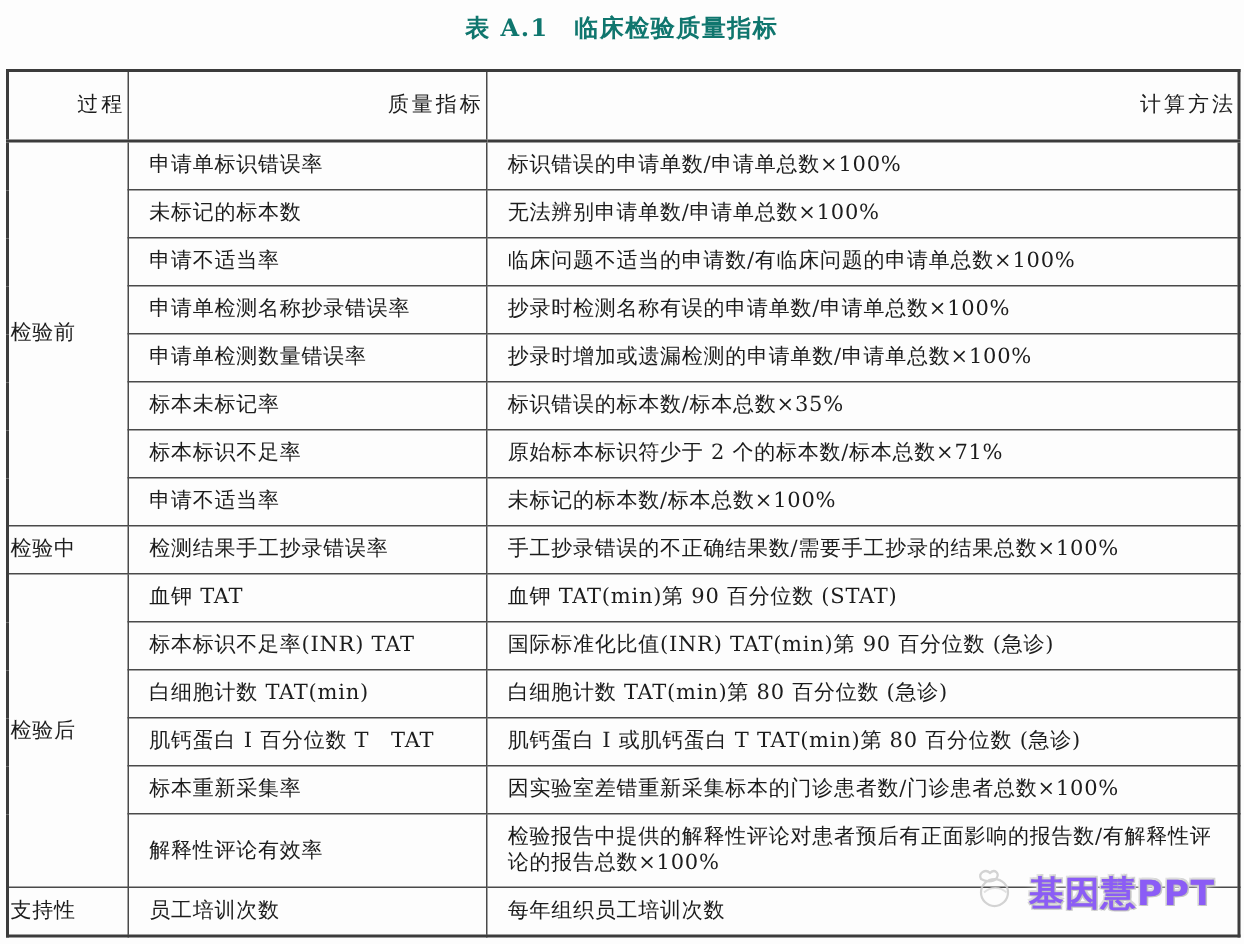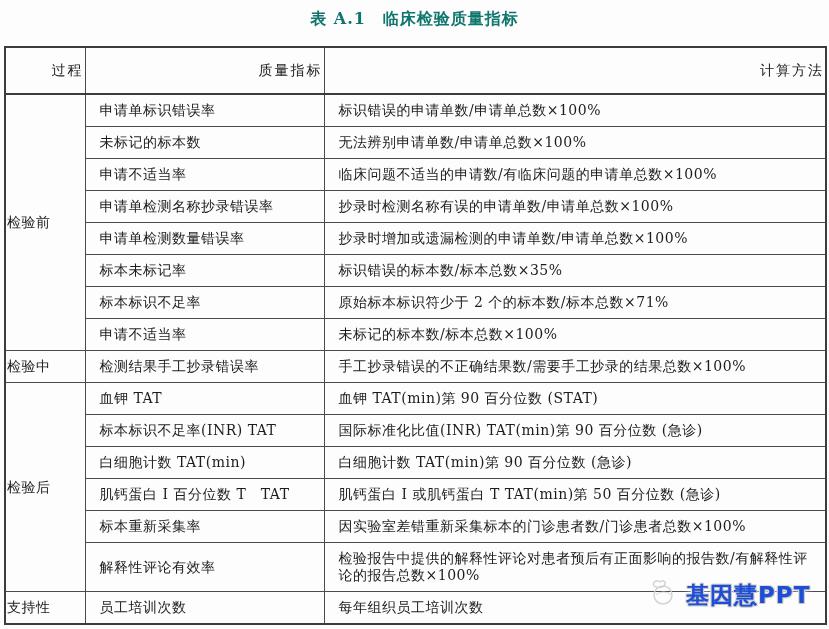--- a/index.html
+++ b/index.html
@@ -70,21 +70,21 @@
     display: flex;
     align-items: center;
     gap: 4px;
     pointer-events: none;
   }
   .watermark .wm-text {
     font-family: "DejaVu Sans", "Liberation Sans", sans-serif;
     font-weight: bold;
     font-size: 23px;
     letter-spacing: 1px;
-    color: #1d4ed8;
+    color: #8b5cf6;
     text-shadow:
       0 0 1px #a8a8a8,
       1px 1px 0 #c9c9c9,
       -1px -1px 0 #e2e2e2,
       1px -1px 0 #d5d5d5,
       -1px 1px 0 #d5d5d5,
       0 0 6px rgba(255,255,255,0.95);
   }
   .watermark svg { opacity: 0.85; }
 </style>
@@ -149,25 +149,25 @@
         <td class="process-cell" rowspan="6">检验后</td>
         <td class="indicator-cell">血钾 TAT</td>
         <td class="method-cell">血钾 TAT(min)第 90 百分位数 (STAT)</td>
       </tr>
       <tr>
         <td class="indicator-cell">标本标识不足率(INR) TAT</td>
         <td class="method-cell">国际标准化比值(INR) TAT(min)第 90 百分位数 (急诊)</td>
       </tr>
       <tr>
         <td class="indicator-cell">白细胞计数 TAT(min)</td>
-        <td class="method-cell">白细胞计数 TAT(min)第 90 百分位数 (急诊)</td>
+        <td class="method-cell">白细胞计数 TAT(min)第 80 百分位数 (急诊)</td>
       </tr>
       <tr>
         <td class="indicator-cell">肌钙蛋白 I 百分位数 T　TAT</td>
-        <td class="method-cell">肌钙蛋白 I 或肌钙蛋白 T TAT(min)第 50 百分位数 (急诊)</td>
+        <td class="method-cell">肌钙蛋白 I 或肌钙蛋白 T TAT(min)第 80 百分位数 (急诊)</td>
       </tr>
       <tr>
         <td class="indicator-cell">标本重新采集率</td>
         <td class="method-cell">因实验室差错重新采集标本的门诊患者数/门诊患者总数×100%</td>
       </tr>
       <tr>
         <td class="indicator-cell">解释性评论有效率</td>
         <td class="method-cell">检验报告中提供的解释性评论对患者预后有正面影响的报告数/有解释性评论的报告总数×100%</td>
       </tr>
       <tr>

